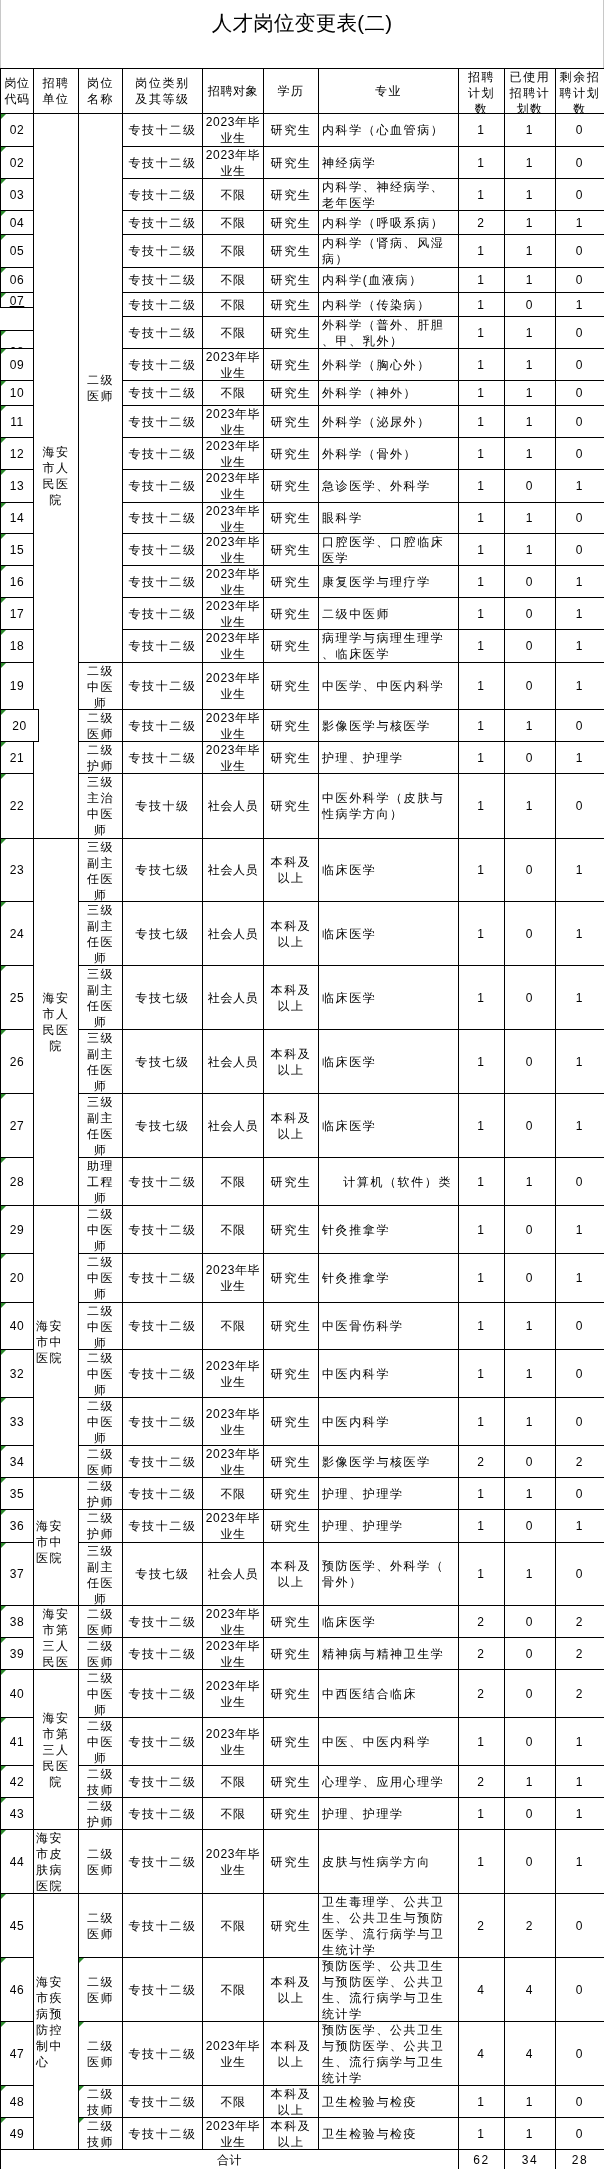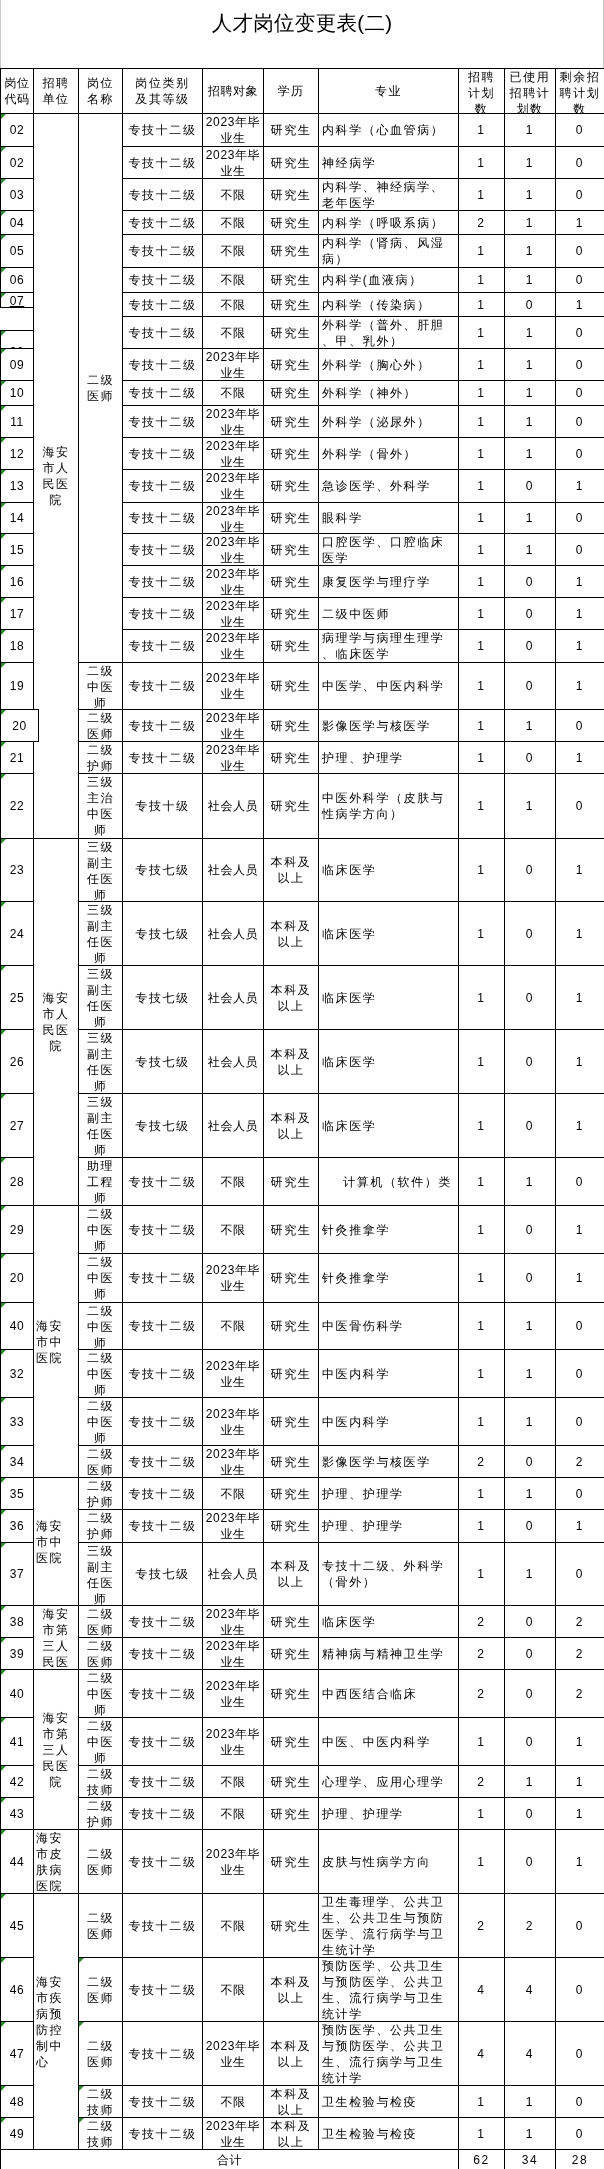--- a/index.html
+++ b/index.html
@@ -1158,21 +1158,21 @@
       <div class="cell c-grade" style="left: 122px; top: 1542px; width: 81px; height: 64px;">
         <span class="t">专技七级</span>
       </div>
       <div class="cell c-target" style="left: 202px; top: 1542px; width: 62px; height: 64px;">
         <span class="t">社会人员</span>
       </div>
       <div class="cell c-edu" style="left: 263px; top: 1542px; width: 56px; height: 64px;">
         <span class="t">本科及以上</span>
       </div>
       <div class="cell c-major" style="left: 318px; top: 1542px; width: 141px; height: 64px;">
-        <span class="t">专技十二级、外科学（骨外）</span>
+        <span class="t">预防医学、外科学（骨外）</span>
       </div>
       <div class="cell c-num" style="left: 458px; top: 1542px; width: 47px; height: 64px;">
         <span class="t">1</span>
       </div>
       <div class="cell c-num" style="left: 504px; top: 1542px; width: 52px; height: 64px;">
         <span class="t">1</span>
       </div>
       <div class="cell c-num" style="left: 555px; top: 1542px; width: 50px; height: 64px;">
         <span class="t">0</span>
       </div>

